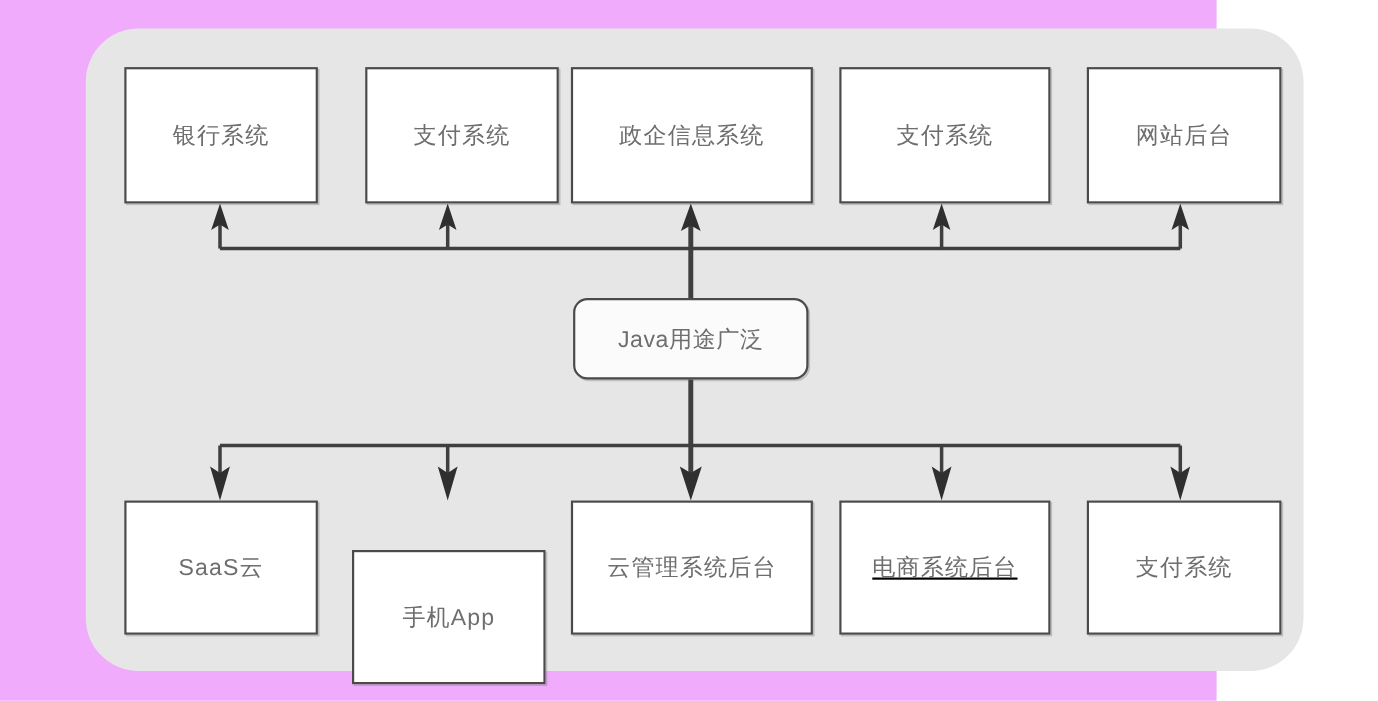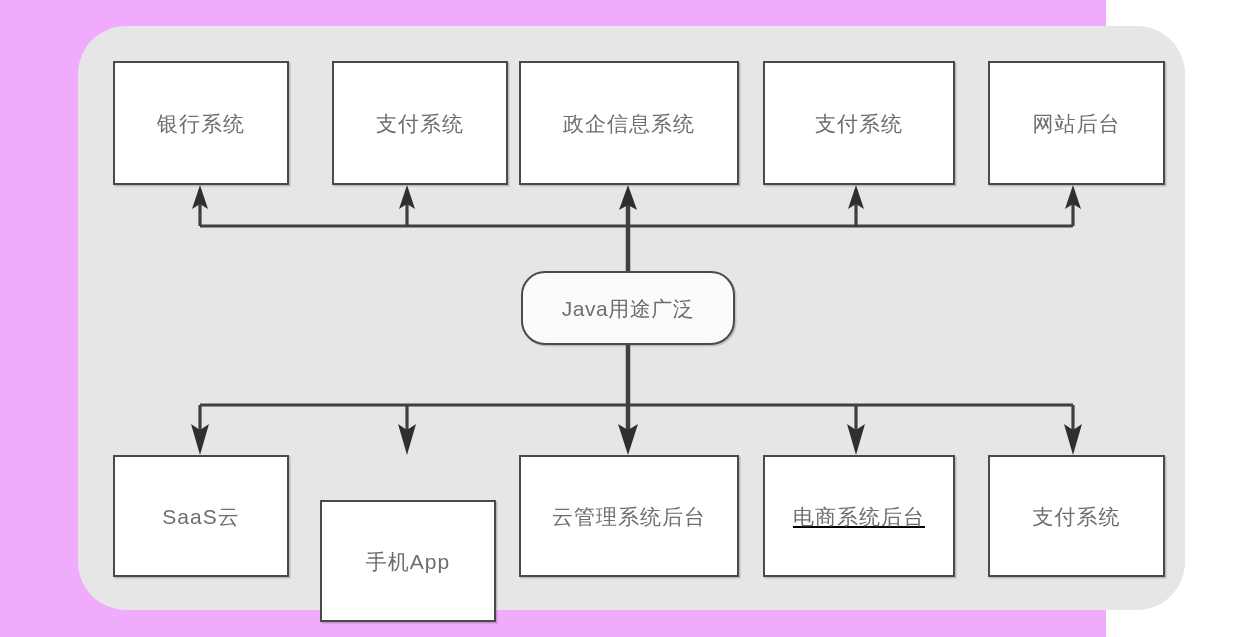--- a/index.html
+++ b/index.html
@@ -79,21 +79,21 @@
 
   
   .hub-node {
     position: absolute;
     left: 521px;
     top: 271px;
     width: 214px;
     height: 74px;
     background: #fbfbfb;
     border: 2.5px solid #4a4a4a;
-    border-radius: 24px;
+    border-radius: 13px;
     box-sizing: border-box;
     display: flex;
     align-items: center;
     justify-content: center;
     box-shadow: 1.5px 1.5px 0 rgba(80,80,80,0.25);
   }
   .hub-label {
     color: #6e6e6e;
     font-size: 21px;
     letter-spacing: 0.5px;

